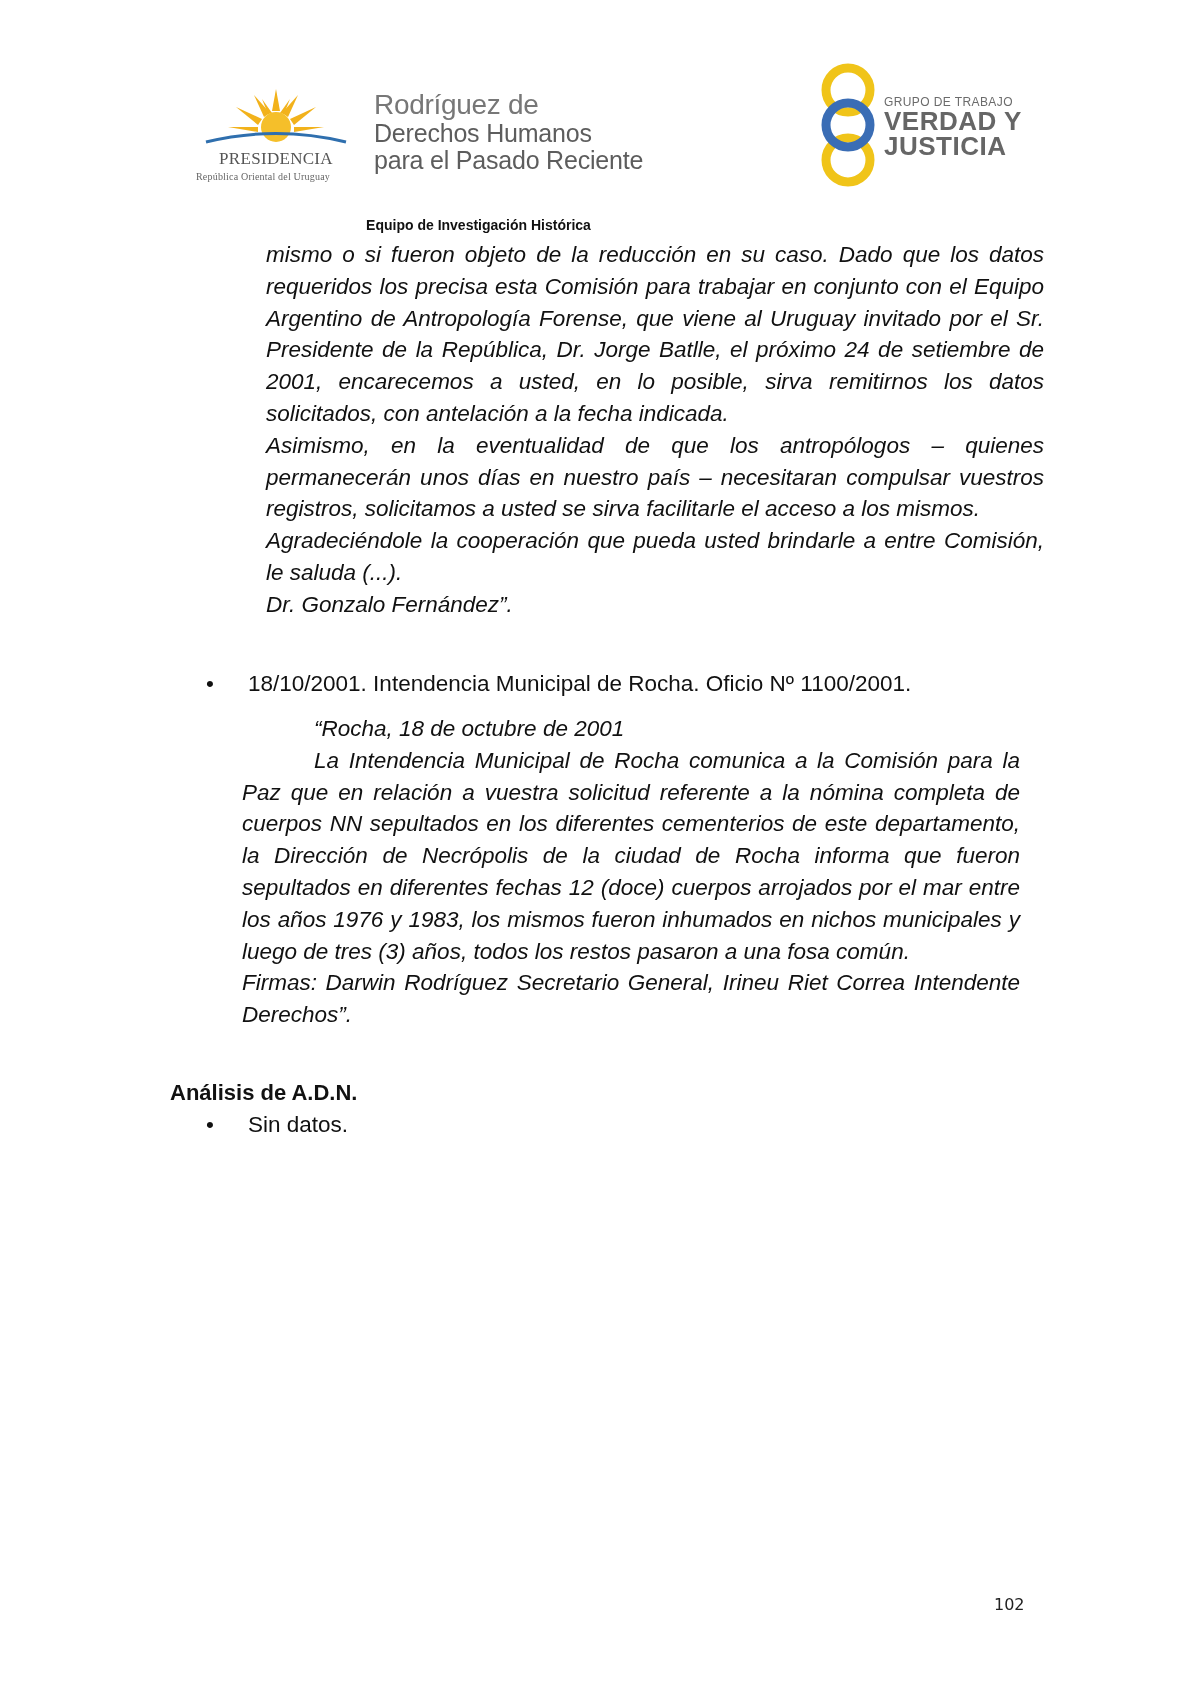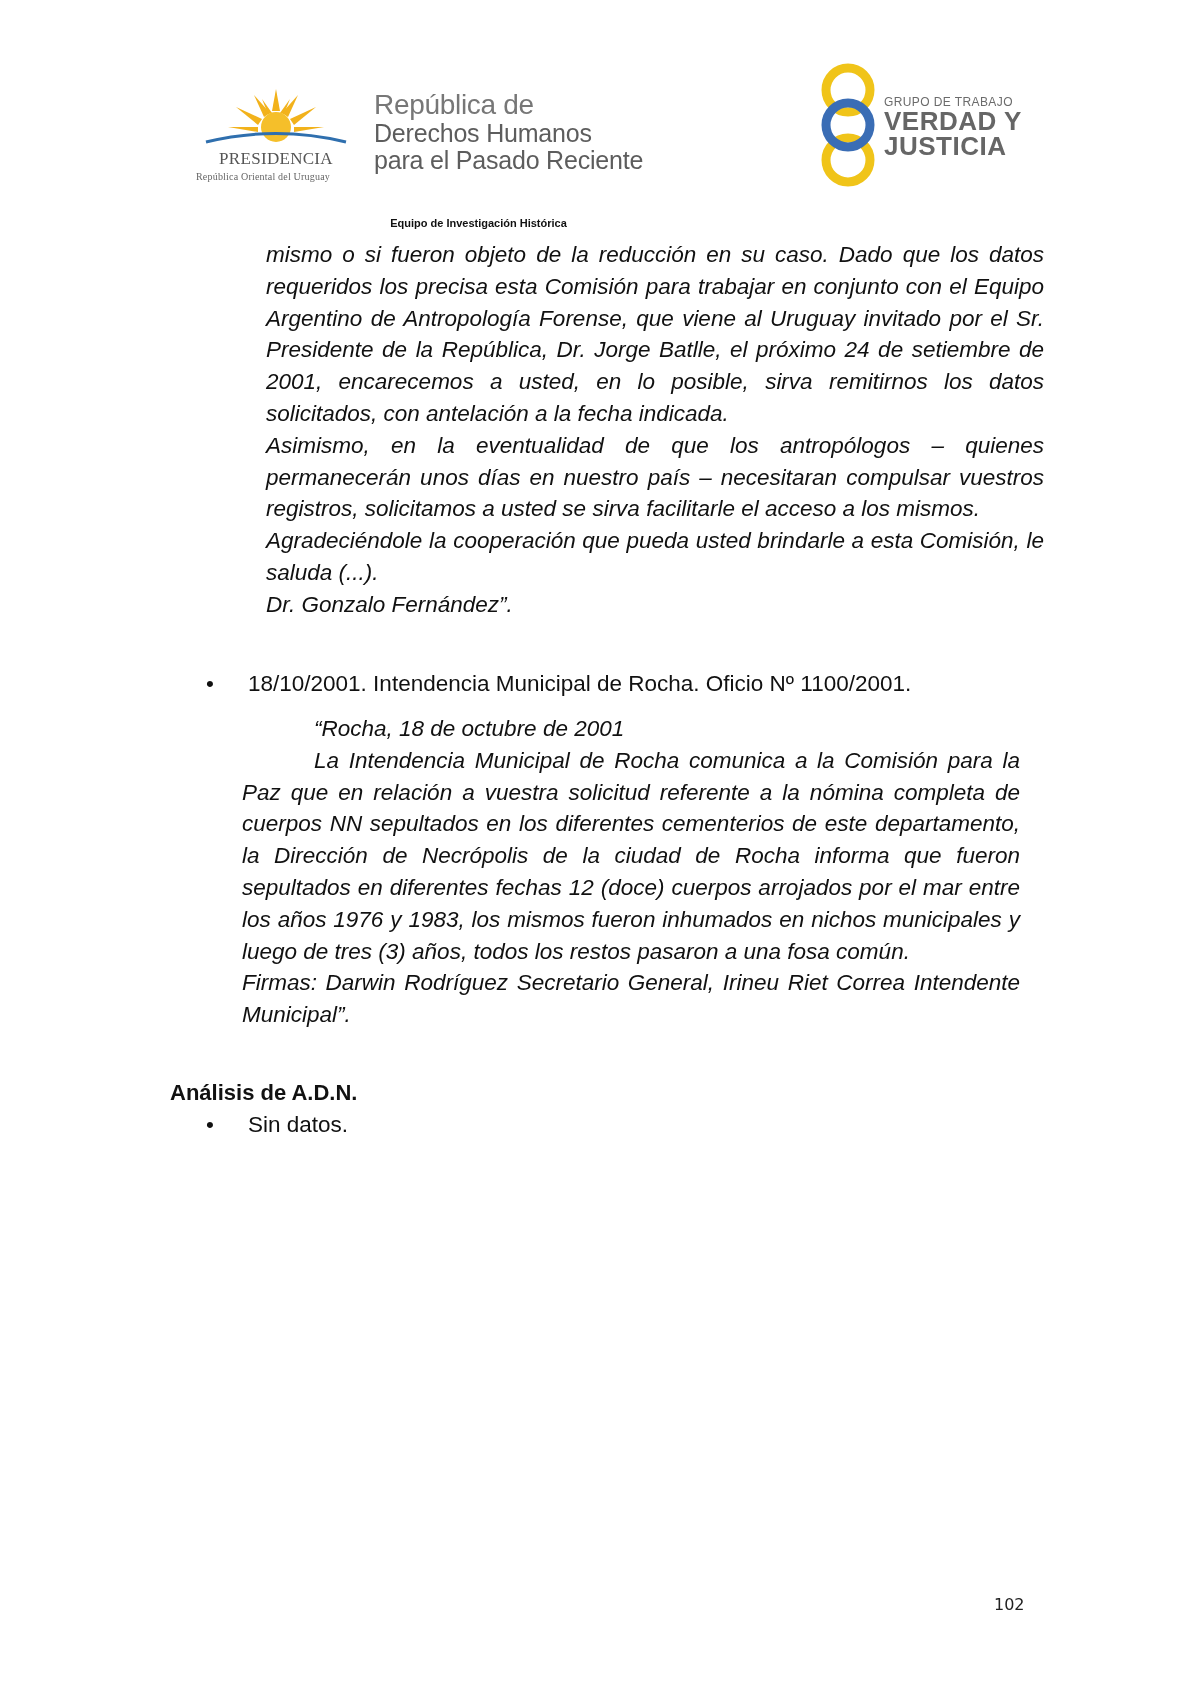--- a/index.html
+++ b/index.html
@@ -8,21 +8,21 @@
   .logo-pres { position:absolute; left:196px; top:87px; width:160px; height:100px; }
   .pres-name { position:absolute; left:0; top:62px; width:160px; text-align:center; font-family:"Liberation Serif", serif; font-size:17px; color:#555; letter-spacing:0.3px; }
   .pres-sub { position:absolute; left:0; top:84px; width:160px; text-align:left; font-family:Liberation Serif, serif; font-size:10px; color:#666; letter-spacing:0.2px; }
   .sec-text { position:absolute; left:374px; top:90px; color:#5a5a5a; }
   .sec-l1 { font-size:28px; font-weight:300; color:#777; line-height:30px; letter-spacing:-0.3px; }
   .sec-l2, .sec-l3 { font-size:25px; line-height:27px; color:#5d5d5d; letter-spacing:-0.2px; }
   .logo-gt { position:absolute; left:808px; top:62px; width:80px; height:126px; }
   .gt-text { position:absolute; left:884px; top:95px; color:#6b6b6b; }
   .gt-l1 { font-size:12px; letter-spacing:0.4px; line-height:14px; }
   .gt-l2, .gt-l3 { font-size:26px; font-weight:bold; line-height:25px; letter-spacing:0.5px; color:#666; }
-  .team-title { position:absolute; left:0; width:957px; top:217px; text-align:center; font-weight:bold; font-size:11px; color:#111; }
+  .team-title { position:absolute; left:0; width:957px; top:217px; text-align:center; font-weight:bold; font-size:14px; color:#111; }
   .body-text { position:absolute; left:242px; width:778px; font-style:italic; font-size:22.5px; line-height:31.8px; text-align:justify; color:#111; }
   .body-text p { margin:0; text-align:justify; text-align-last:left; }
   .bullet-row { position:absolute; left:0; width:1191px; font-size:22.5px; line-height:31.8px; }
   .bullet-dot { position:absolute; left:206px; }
   .bullet-text { position:absolute; left:248px; white-space:nowrap; }
   .indent { text-indent:72px; }
   .section-head { position:absolute; left:170px; top:1080px; font-weight:bold; font-size:22px; }
   .page-num { position:absolute; left:994px; top:1595px; font-family:"DejaVu Sans", sans-serif; font-size:16px; color:#222; }
 </style>
 </head>
@@ -42,54 +42,54 @@
         <polygon points="66,12 76,26 72,27"></polygon>
         <polygon points="94,12 88,27 84,26"></polygon>
       </g>
       <circle cx="80" cy="40" r="15" fill="#f5bf2a"></circle>
       <path d="M10,55 Q80,38 150,55" stroke="#2f6fae" stroke-width="3" fill="none"></path>
     </svg>
     <div class="pres-name">PRESIDENCIA</div>
     <div class="pres-sub">República Oriental del Uruguay</div>
   </div>
   <div class="sec-text">
-    <div class="sec-l1">República de</div>
+    <div class="sec-l1">Rodríguez de</div>
     <div class="sec-l2">Derechos Humanos</div>
     <div class="sec-l3">para el Pasado Reciente</div>
   </div>
   <svg class="logo-gt" viewBox="0 0 80 126">
     <circle cx="40" cy="28" r="22" fill="none" stroke="#f0c419" stroke-width="9"></circle>
     <circle cx="40" cy="98" r="22" fill="none" stroke="#f0c419" stroke-width="9"></circle>
     <circle cx="40" cy="63" r="22" fill="none" stroke="#3a6db5" stroke-width="9"></circle>
   </svg>
   <div class="gt-text">
     <div class="gt-l1">GRUPO DE TRABAJO</div>
     <div class="gt-l2">VERDAD Y</div>
     <div class="gt-l3">JUSTICIA</div>
   </div>
 </div>
 
 <div class="team-title">Equipo de Investigación Histórica</div>
 
 <div class="body-text" style="top:239px;margin-left:24px;">
   <p>mismo o si fueron objeto de la reducción en su caso. Dado que los datos requeridos los precisa esta Comisión para trabajar en conjunto con el Equipo Argentino de Antropología Forense, que viene al Uruguay invitado por el Sr. Presidente de la República, Dr. Jorge Batlle, el próximo 24 de setiembre de 2001, encarecemos a usted, en lo posible, sirva remitirnos los datos solicitados, con antelación a la fecha indicada.</p>
   <p>Asimismo, en la eventualidad de que los antropólogos – quienes permanecerán unos días en nuestro país – necesitaran compulsar vuestros registros, solicitamos a usted se sirva facilitarle el acceso a los mismos.</p>
-  <p>Agradeciéndole la cooperación que pueda usted brindarle a esta Comisión, le saluda (...).</p>
+  <p>Agradeciéndole la cooperación que pueda usted brindarle a entre Comisión, le saluda (...).</p>
   <p>Dr. Gonzalo Fernández”.</p>
 </div>
 
 <div class="bullet-row" style="top:668px;">
   <span class="bullet-dot">•</span>
   <span class="bullet-text">18/10/2001. Intendencia Municipal de Rocha. Oficio Nº 1100/2001.</span>
 </div>
 
 <div class="body-text" style="top:713px;">
   <p class="indent">“Rocha, 18 de octubre de 2001</p>
   <p class="indent">La Intendencia Municipal de Rocha comunica a la Comisión para la Paz que en relación a vuestra solicitud referente a la nómina completa de cuerpos NN sepultados en los diferentes cementerios de este departamento, la Dirección de Necrópolis de la ciudad de Rocha informa que fueron sepultados en diferentes fechas 12 (doce) cuerpos arrojados por el mar entre los años 1976 y 1983, los mismos fueron inhumados en nichos municipales y luego de tres (3) años, todos los restos pasaron a una fosa común.</p>
-  <p>Firmas: Darwin Rodríguez Secretario General, Irineu Riet Correa Intendente Municipal”.</p>
+  <p>Firmas: Darwin Rodríguez Secretario General, Irineu Riet Correa Intendente Derechos”.</p>
 </div>
 
 <div class="section-head">Análisis de A.D.N.</div>
 
 <div class="bullet-row" style="top:1109px;">
   <span class="bullet-dot">•</span>
   <span class="bullet-text">Sin datos.</span>
 </div>
 
 <div class="page-num">102</div>

